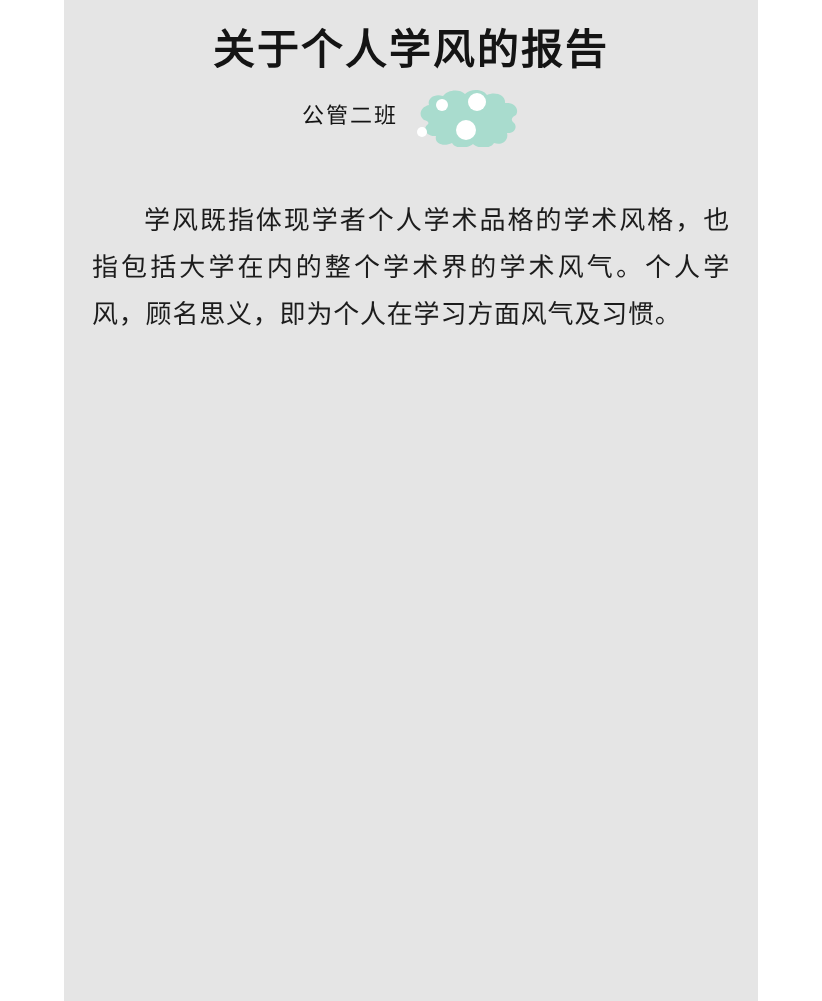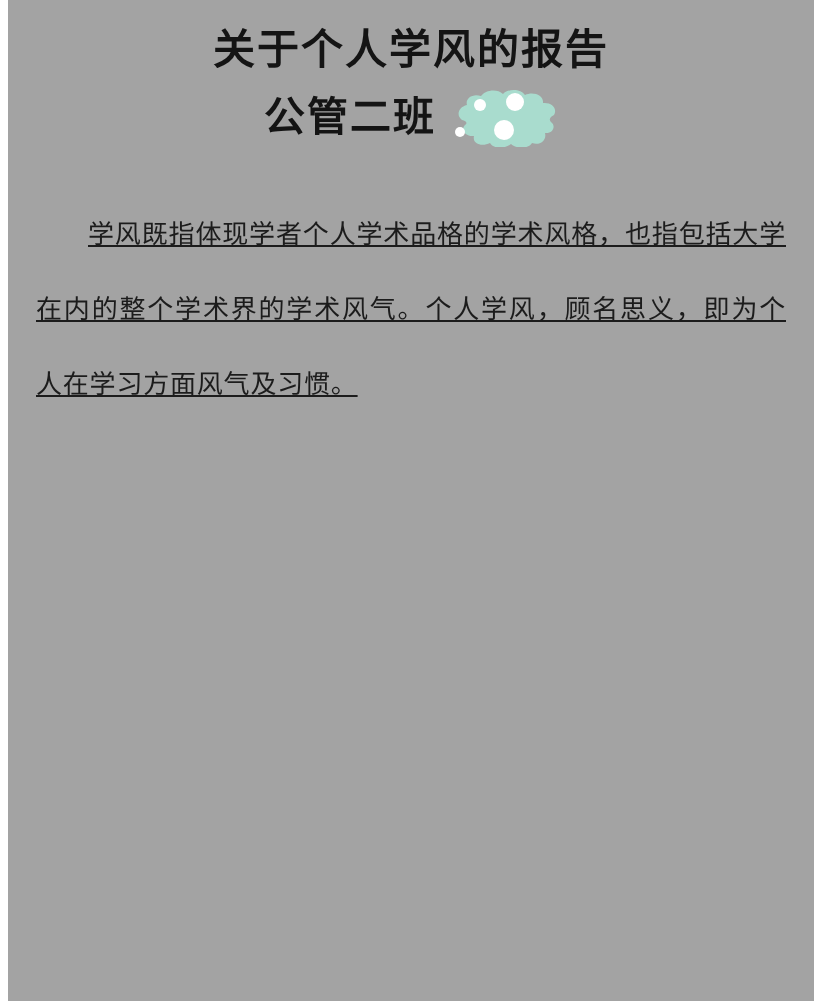--- a/index.html
+++ b/index.html
@@ -2,24 +2,24 @@
 <html lang="zh-CN"><head>
 <meta charset="utf-8">
 <style>
   html, body {
     margin: 0;
     padding: 0;
     background: #ffffff;
   }
   .page {
     position: relative;
-    width: 806px;
+    width: 694px;
     height: 1001px;
     margin: 0 auto;
-    background: #a3a3a3;
+    background: #e5e5e5;
     overflow: hidden;
     font-family: "Liberation Sans", "DejaVu Sans", sans-serif;
     color: #1c1c1c;
   }
   .doc-title {
     margin: 0;
     padding-top: 22px;
     text-align: center;
     font-size: 42px;
     font-weight: bold;
@@ -28,48 +28,47 @@
     line-height: 1.35;
   }
   .subtitle-row {
     display: flex;
     align-items: center;
     justify-content: center;
     margin-top: 2px;
     height: 64px;
   }
   .doc-subtitle {
-    font-size: 41px;
-    font-weight: bold;
+    font-size: 22px;
+    font-weight: normal;
     letter-spacing: 2px;
     color: #141414;
   }
   .blob-wrap {
     margin-left: 16px;
     margin-top: 10px;
     width: 106px;
     height: 58px;
     flex: 0 0 auto;
   }
   .blob-wrap svg { display: block; width: 106px; height: 58px; }
   .doc-body {
     margin-top: 52px;
     padding: 0 28px;
   }
   .doc-body p {
     margin: 0;
     font-size: 26px;
-    line-height: 75px;
+    line-height: 47px;
     letter-spacing: 0.8px;
     text-align: justify;
     text-justify: inter-character;
     text-indent: 2em;
     color: #1c1c1c;
     word-break: break-all;
-    text-decoration: underline;
   }
 </style>
 </head>
 <body>
 
 <div class="page">
 
   <h1 class="doc-title">关于个人学风的报告</h1>
 
   <div class="subtitle-row">

